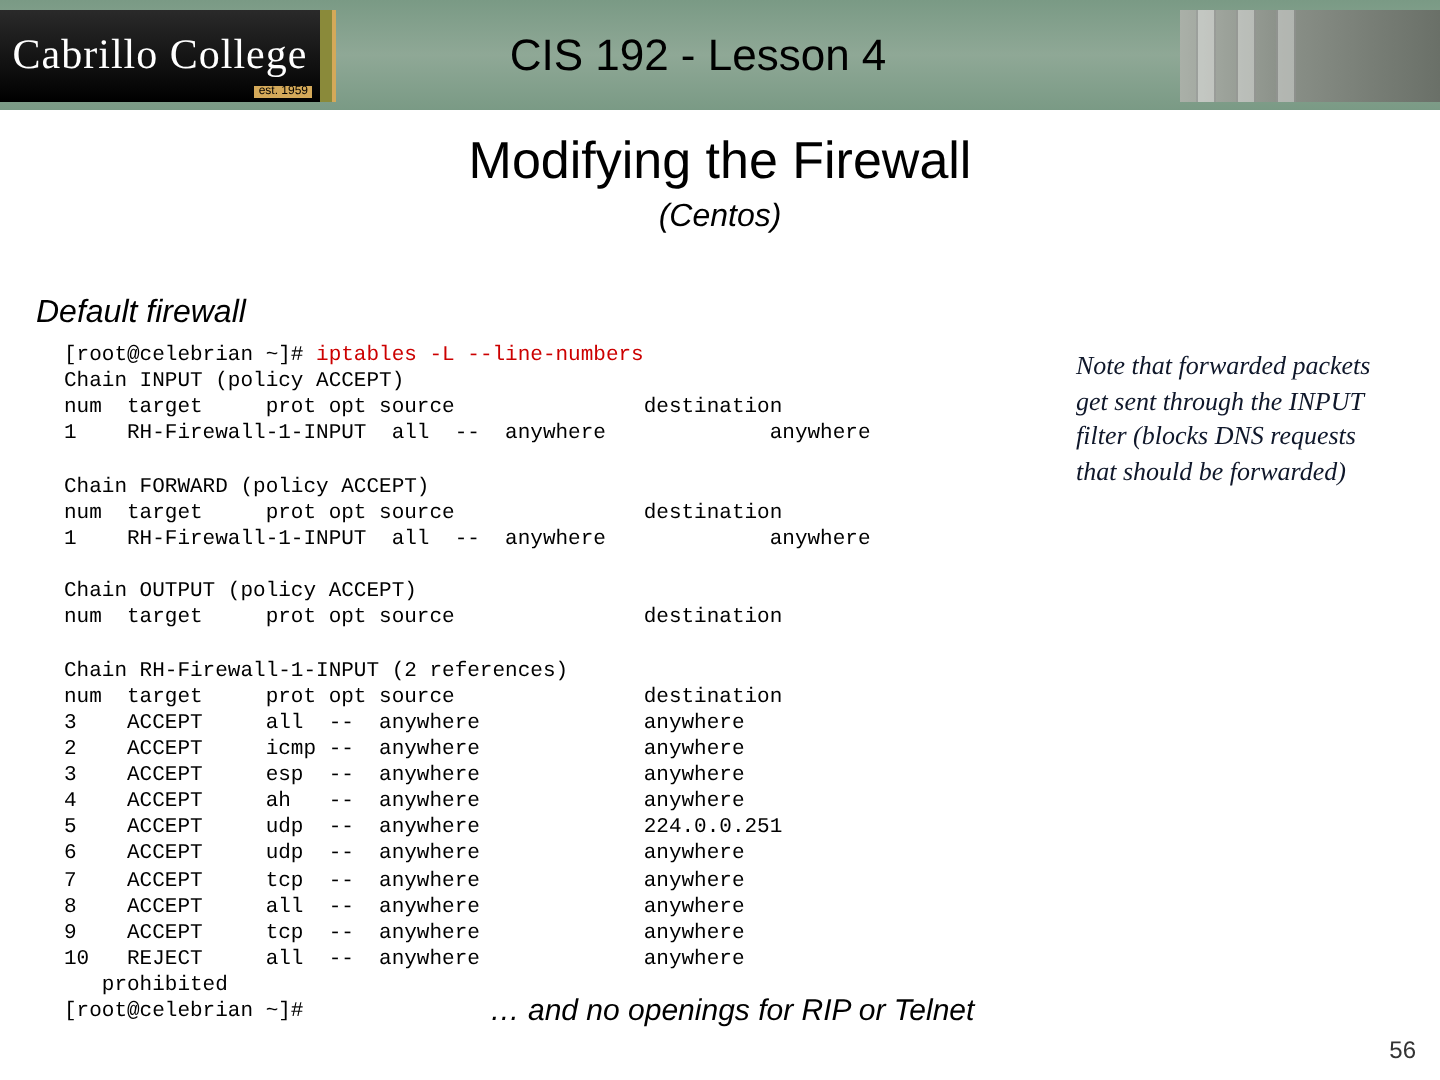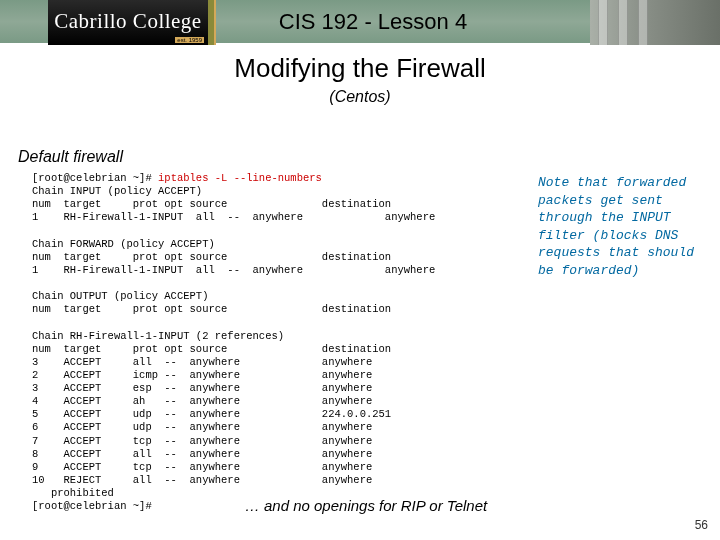--- a/index.html
+++ b/index.html
@@ -1,33 +1,33 @@
 <!DOCTYPE html>
 <html><head>
 <meta charset="utf-8">
 <style>
   * { margin: 0; padding: 0; box-sizing: border-box; }
   html, body { width: 720px; height: 540px; background: #fff; font-family: Verdana, Geneva, sans-serif; }
   .slide { width: 720px; height: 540px; position: relative; overflow: hidden; }
-  .banner { width: 720px; height: 43px; background: linear-gradient(to bottom, #7a9a85 0%, #8fa896 50%, #7a9a85 100%); position: relative; display: flex; align-items: center; padding-left: 48px; }
+  .banner { width: 720px; height: 55px; background: linear-gradient(to bottom, #7a9a85 0%, #8fa896 50%, #7a9a85 100%); position: relative; display: flex; align-items: center; }
   .logo-img { width: 160px; height: 46px; background: linear-gradient(to bottom, #2a2a2a, #000); position: relative; display: flex; align-items: center; justify-content: center; overflow: hidden; }
   .logo-text { color: #fff; font-family: 'Brush Script MT', cursive; font-size: 21px; letter-spacing: 0.5px; }
   .logo-est { position: absolute; right: 4px; bottom: 2px; background: #d4a959; color: #000; font-size: 6px; padding: 0 2px; }
   .strip1 { width: 6px; height: 46px; background: #8a8a3a; }
   .strip2 { width: 2px; height: 46px; background: #d4a959; }
   .title-area { flex: 1; text-align: center; color: #000; font-family: Verdana, sans-serif; font-size: 22px; padding-right: 60px; }
   .photo { width: 130px; height: 46px; background: linear-gradient(to right, #aab0a8, #8a9088 40%, #6a7068); position: relative; }
   .col { position: absolute; top: 0; width: 10px; height: 46px; background: rgba(255,255,255,0.35); border-left: 1px solid rgba(0,0,0,0.2); border-right: 1px solid rgba(0,0,0,0.2); }
   .heading { text-align: center; font-family: Verdana, sans-serif; font-size: 26px; color: #000; margin-top: 10px; }
   .subhead { text-align: center; font-family: Verdana, sans-serif; font-style: italic; font-size: 16px; color: #000; margin-top: 4px; }
   .section { font-family: Verdana, sans-serif; font-style: italic; font-size: 16px; color: #000; position: absolute; left: 18px; top: 148px; }
   .term { position: absolute; left: 32px; top: 172px; width: 506px; font-family: "Courier New", monospace; font-size: 10.5px; line-height: 1.25; color: #000; white-space: pre; }
   .cmd { color: #c00; font-weight: normal; }
   .hl { position: absolute; left: 32px; top: 224px; width: 500px; height: 39px; background: #ffff33; z-index: -1; }
-  .note { position: absolute; right: 22px; top: 174px; width: 160px; font-family: Liberation Mono, monospace; font-style: italic; font-size: 13px; color: #0369a1; line-height: 1.35; }
+  .note { position: absolute; right: 22px; top: 174px; width: 160px; font-family: Liberation Serif, serif; font-style: italic; font-size: 13px; color: #0f172a; line-height: 1.35; }
   .extras { position: absolute; left: 540px; top: 328px; font-family: "Courier New", monospace; font-size: 10.5px; line-height: 1.25; color: #000; white-space: pre; }
   .footer { position: absolute; left: 0; bottom: 26px; width: 720px; text-align: center; font-family: Verdana, sans-serif; font-style: italic; font-size: 15px; color: #000; padding-left: 12px; }
   .pagenum { position: absolute; right: 12px; bottom: 8px; font-family: Verdana, sans-serif; font-size: 12px; color: #333; }
 </style>
 </head>
 <body>
 
 <div class="slide">
 
   <div class="banner">

